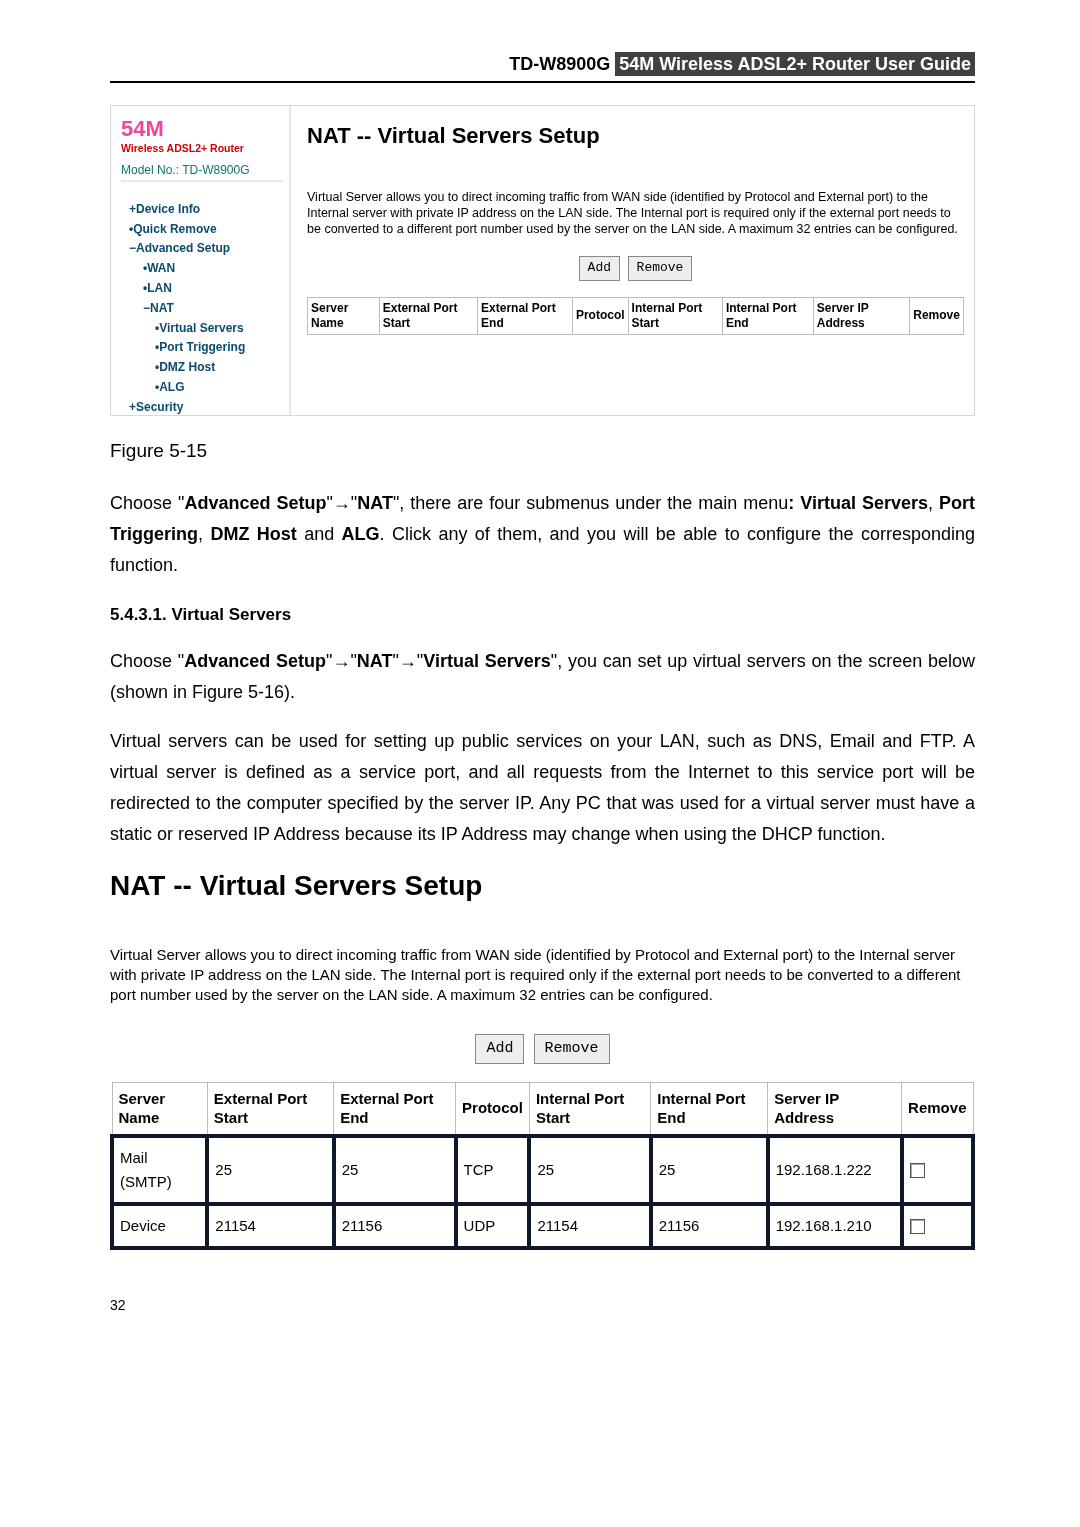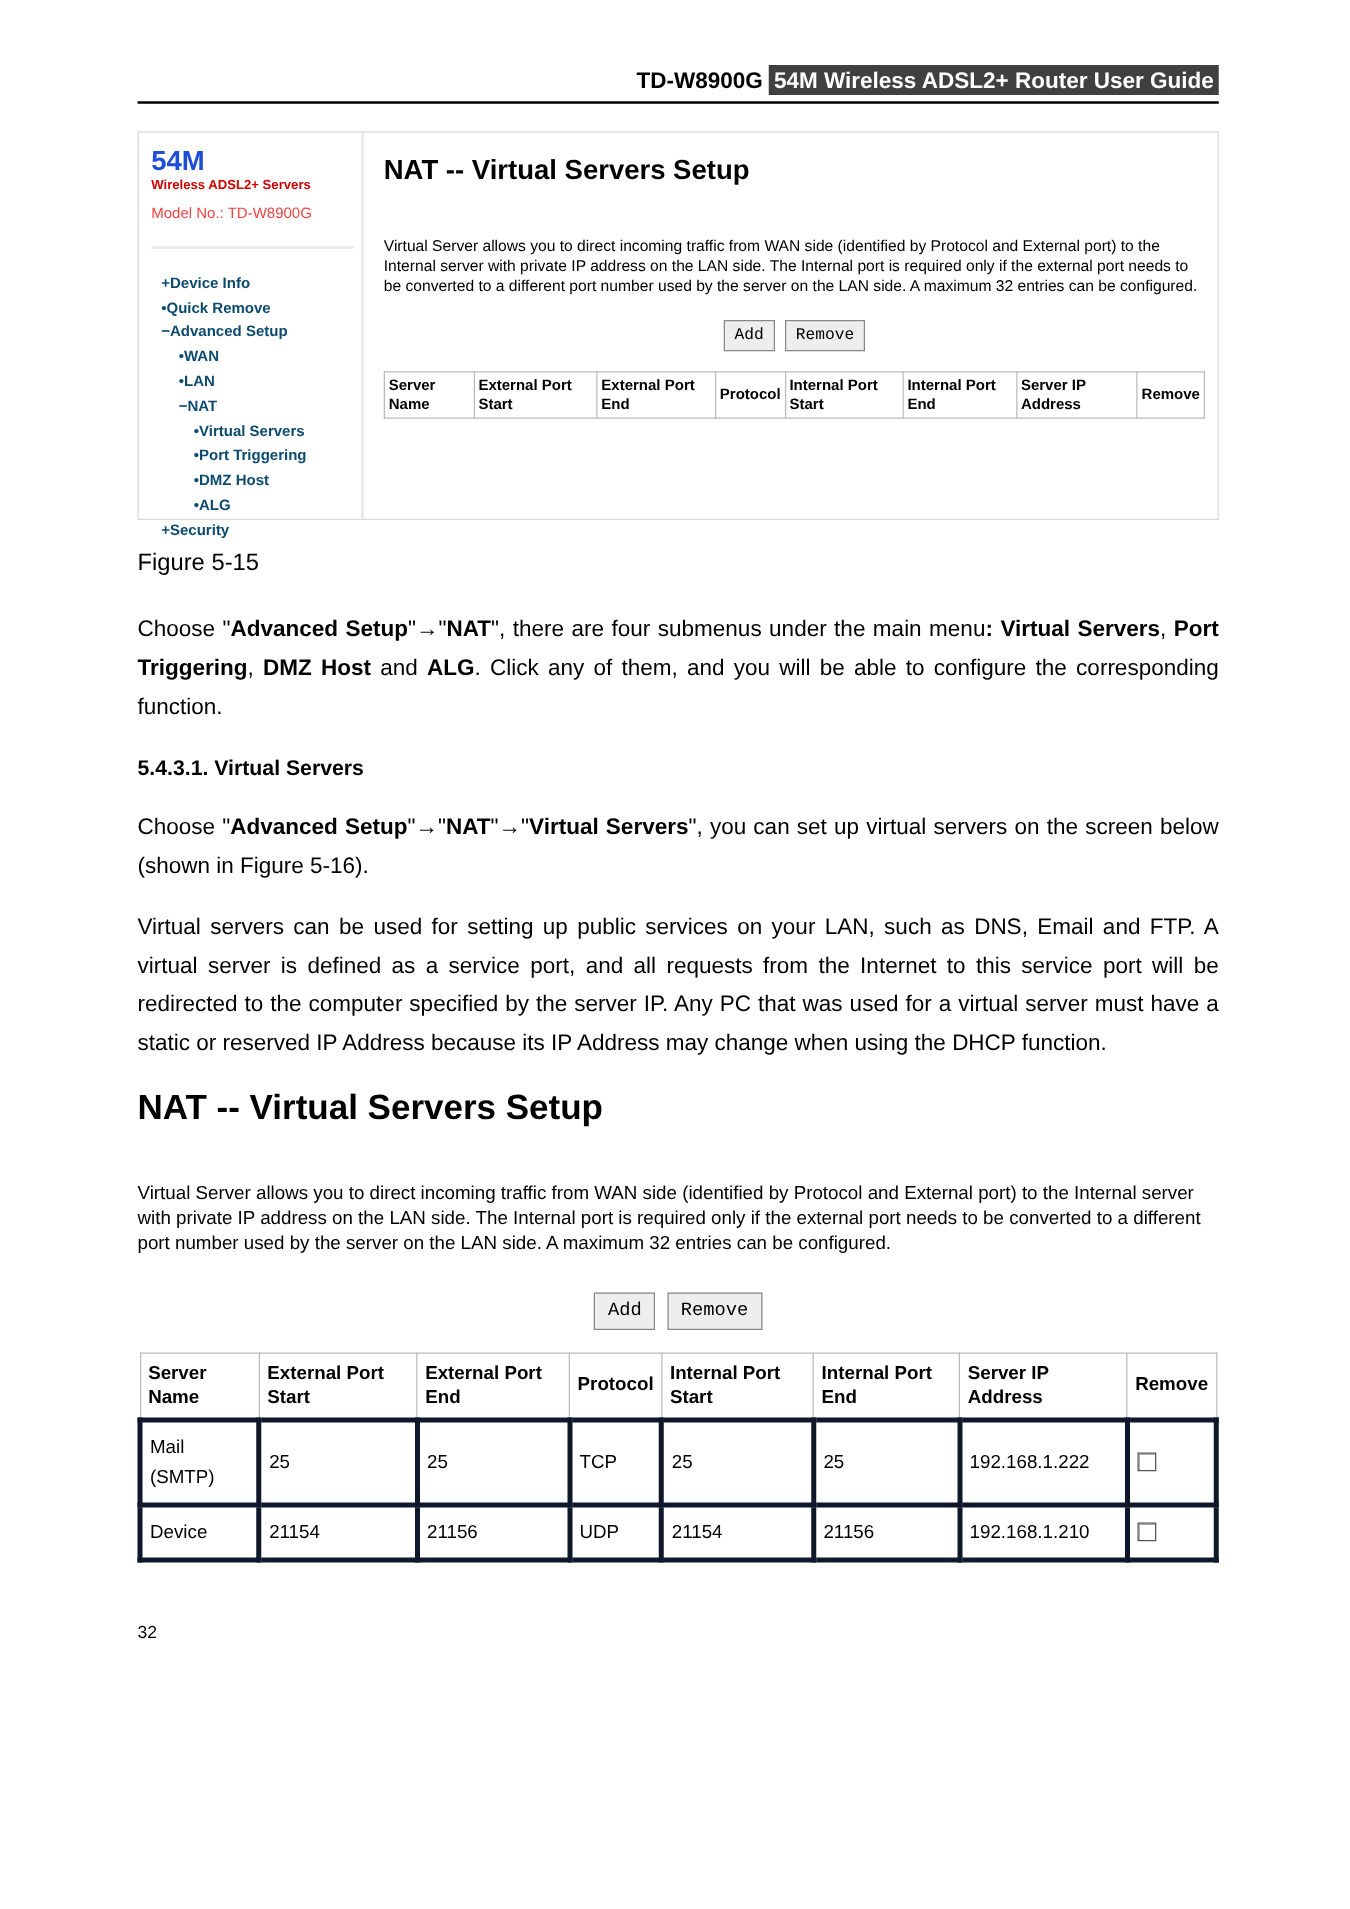--- a/index.html
+++ b/index.html
@@ -45,36 +45,36 @@
   .fig515-sidebar {
     position: absolute;
     left: 0; top: 0;
     width: 180px;
     height: 100%;
     padding: 12px 6px 6px 10px;
     box-sizing: border-box;
     border-right: 2px solid #e8e8e8;
   }
   .brand-54m {
-    color: #1d4ed8;
+    color: #ec4899;
     font-weight: bold;
     font-size: 22px;
     line-height: 1;
   }
   .brand-sub {
     color: #d00000;
     font-size: 10.5px;
     font-weight: bold;
   }
   .model-no {
-    color: #ef4444;
+    color: #0f766e;
     font-size: 12px;
     margin: 4px 0 2px 0;
     border-bottom: 2px solid #e8e8e8;
-    padding-bottom: 17px;
+    padding-bottom: 0;
   }
   .nav {
     margin-top: 18px;
     font-size: 12px;
     line-height: 1.65;
   }
   .nav a { color: #0c4a6e; font-weight: bold; text-decoration: none; }
   .nav .lvl0 { padding-left: 8px; }
   .nav .lvl1 { padding-left: 22px; }
   .nav .lvl2 { padding-left: 34px; }
@@ -201,21 +201,21 @@
 <div class="page">
 
   <div class="header-line">
     <span class="header-model">TD-W8900G</span>
     <span class="header-title">54M Wireless ADSL2+ Router User Guide</span>
   </div>
 
   <div class="fig515">
     <div class="fig515-sidebar">
       <div class="brand-54m">54M</div>
-      <div class="brand-sub">Wireless ADSL2+ Servers</div>
+      <div class="brand-sub">Wireless ADSL2+ Router</div>
       <div class="model-no">
         <span>Model No.:</span>
         <span>TD-W8900G</span>
       </div>
       <div class="nav">
         <div class="lvl0"><a>+<span>Device Info</span></a></div>
         <div class="lvl0"><a>•<span>Quick Remove</span></a></div>
         <div class="lvl0"><a>−<span>Advanced Setup</span></a></div>
         <div class="lvl1"><a>•<span>WAN</span></a></div>
         <div class="lvl1"><a>•<span>LAN</span></a></div>

